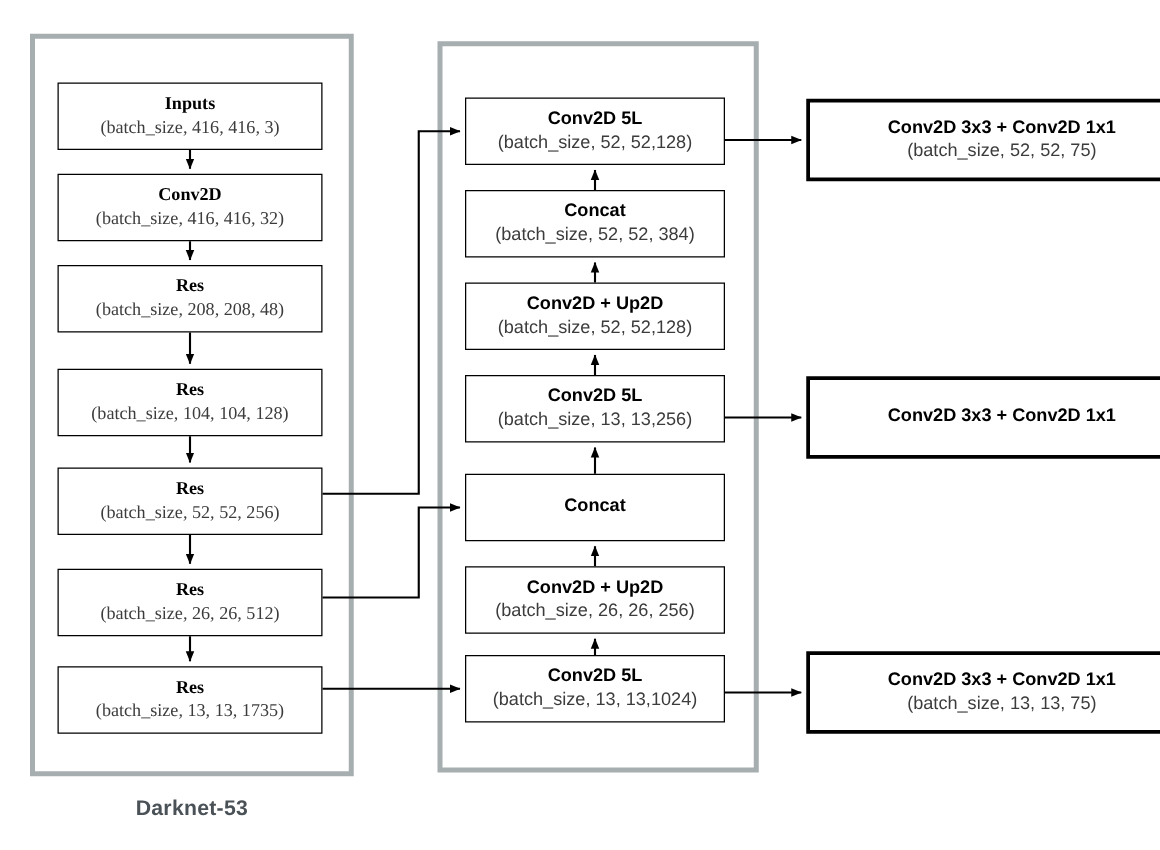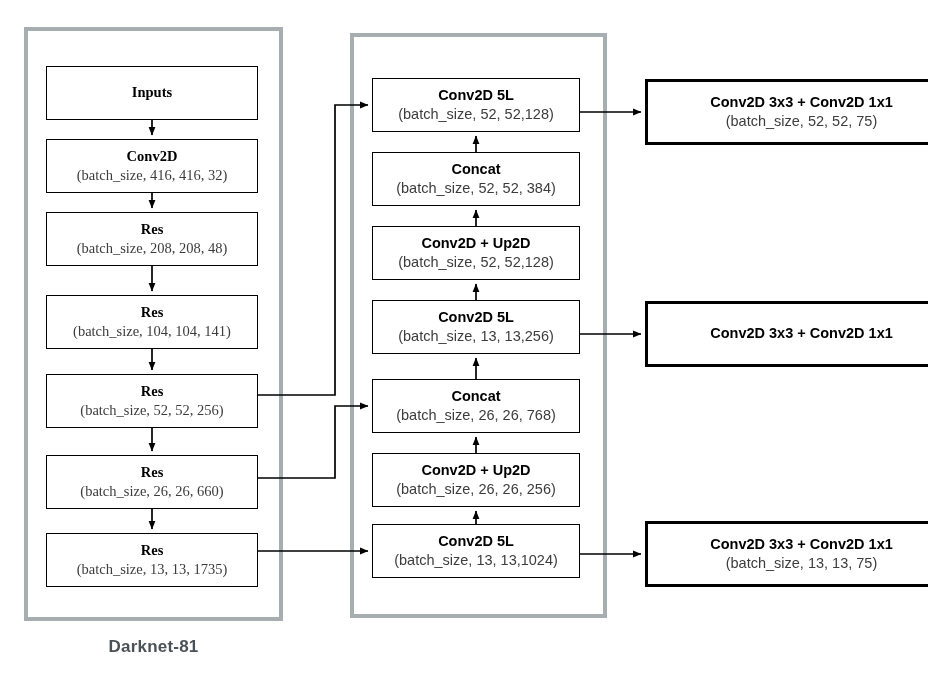--- a/index.html
+++ b/index.html
@@ -38,40 +38,41 @@
 </head>
 <body>
 
 <div id="stage">
 
   <div class="group-box" id="group-darknet"></div>
   <div class="group-box" id="group-fpn"></div>
 
   <div class="node col-dn" style="top:66px">
     <span class="t1">Inputs</span>
+    <span class="t2">(batch_size, 416, 416, 3)</span>
   </div>
   <div class="node col-dn" style="top:139px">
     <span class="t1">Conv2D</span>
     <span class="t2">(batch_size, 416, 416, 32)</span>
   </div>
   <div class="node col-dn" style="top:212px">
     <span class="t1">Res</span>
     <span class="t2">(batch_size, 208, 208, 48)</span>
   </div>
   <div class="node col-dn" style="top:295px">
     <span class="t1">Res</span>
-    <span class="t2">(batch_size, 104, 104, 141)</span>
+    <span class="t2">(batch_size, 104, 104, 128)</span>
   </div>
   <div class="node col-dn" style="top:374px">
     <span class="t1">Res</span>
     <span class="t2">(batch_size, 52, 52, 256)</span>
   </div>
   <div class="node col-dn" style="top:455px">
     <span class="t1">Res</span>
-    <span class="t2">(batch_size, 26, 26, 660)</span>
+    <span class="t2">(batch_size, 26, 26, 512)</span>
   </div>
   <div class="node col-dn" style="top:533px">
     <span class="t1">Res</span>
     <span class="t2">(batch_size, 13, 13, 1735)</span>
   </div>
 
   <div class="node col-fp" style="top:78px">
     <span class="t1">Conv2D 5L</span>
     <span class="t2">(batch_size, 52, 52,128)</span>
   </div>
@@ -82,21 +83,20 @@
   <div class="node col-fp" style="top:226px">
     <span class="t1">Conv2D + Up2D</span>
     <span class="t2">(batch_size, 52, 52,128)</span>
   </div>
   <div class="node col-fp" style="top:300px">
     <span class="t1">Conv2D 5L</span>
     <span class="t2">(batch_size, 13, 13,256)</span>
   </div>
   <div class="node col-fp" style="top:379px">
     <span class="t1">Concat</span>
-    <span class="t2">(batch_size, 26, 26, 768)</span>
   </div>
   <div class="node col-fp" style="top:453px">
     <span class="t1">Conv2D + Up2D</span>
     <span class="t2">(batch_size, 26, 26, 256)</span>
   </div>
   <div class="node col-fp" style="top:524px">
     <span class="t1">Conv2D 5L</span>
     <span class="t2">(batch_size, 13, 13,1024)</span>
   </div>
 
@@ -105,21 +105,21 @@
     <span class="t2">(batch_size, 52, 52, 75)</span>
   </div>
   <div class="node thick col-out" style="top:301px">
     <span class="t1">Conv2D 3x3 + Conv2D 1x1</span>
   </div>
   <div class="node thick col-out" style="top:521px">
     <span class="t1">Conv2D 3x3 + Conv2D 1x1</span>
     <span class="t2">(batch_size, 13, 13, 75)</span>
   </div>
 
-  <div class="group-label" id="label-darknet">Darknet-81</div>
+  <div class="group-label" id="label-darknet">Darknet-53</div>
 
   <svg id="wires" viewBox="0 0 928 680">
     <defs>
       <marker id="ah" markerWidth="9" markerHeight="9" refX="8" refY="4" orient="auto" markerUnits="userSpaceOnUse">
         <path d="M0,0.6 L8.4,4 L0,7.4 z" fill="#000"></path>
       </marker>
     </defs>
     <g fill="none" stroke="#000" stroke-width="1.7">
 
       <line x1="152" y1="120" x2="152" y2="135" marker-end="url(#ah)"></line>

